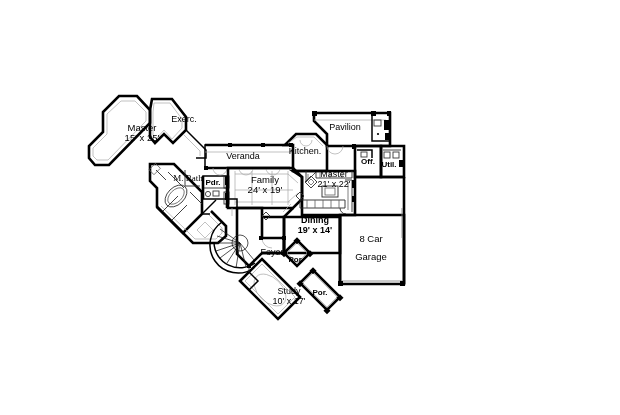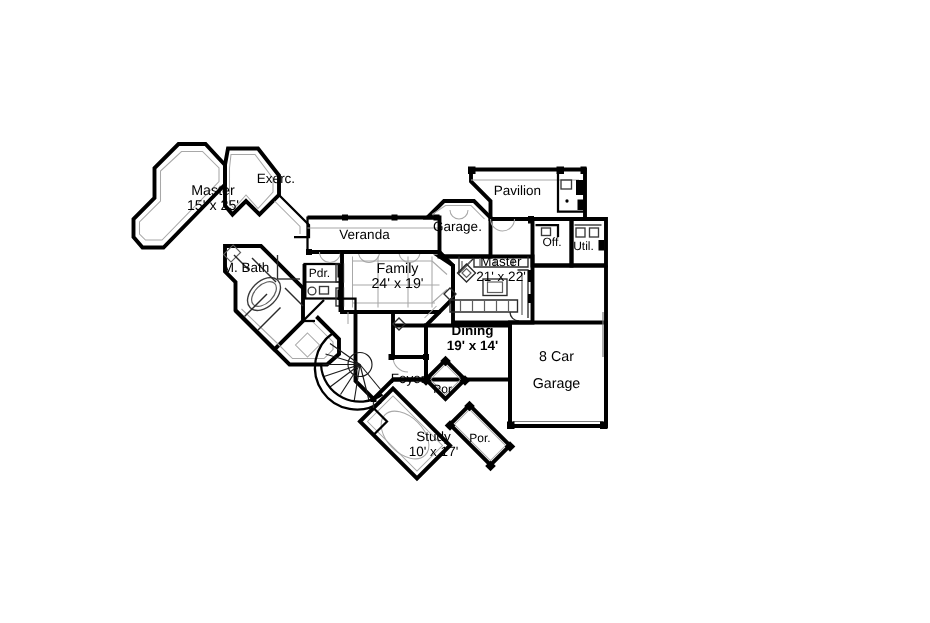--- a/index.html
+++ b/index.html
@@ -41,21 +41,21 @@
     white-space: nowrap;
     text-align: center;
     transform: translate(-50%, -50%);
     line-height: 1.08;
     pointer-events: none;
   }
   .room-label .nm { display: block; }
   .room-label .dm { display: block; }
   .sz-lg  { font-size: 9.5px; }
   .sz-md  { font-size: 9px; }
-  .sz-sm  { font-size: 8px; }
+  .sz-sm  { font-size: 8px; font-weight: bold; }
 </style>
 </head>
 <body>
 
 <div id="plan-root">
 
   <svg id="plan-svg" viewBox="0 0 620 415">
 
     <rect x="0" y="0" width="620" height="415" fill="#ffffff"></rect>
 
@@ -309,39 +309,39 @@
 
     <div class="room-label sz-lg" style="left:142px; top:133px;">
       <span class="nm">Master</span>
       <span class="dm">15' x 25'</span>
     </div>
 
     <div class="room-label sz-md" style="left:184px; top:120px;">
       <span class="nm">Exerc.</span>
     </div>
 
-    <div class="room-label sz-md" style="left:164px; top:179px;">
+    <div class="room-label sz-md" style="left:188px; top:179px;font-family:Liberation Serif, serif;">
       <span class="nm">M. Bath</span>
     </div>
 
     <div class="room-label sz-sm" style="left:213px; top:183px;">
       <span class="nm">Pdr.</span>
     </div>
 
     <div class="room-label sz-md" style="left:243px; top:157px;">
       <span class="nm">Veranda</span>
     </div>
 
     <div class="room-label sz-lg" style="left:265px; top:185px;">
       <span class="nm">Family</span>
       <span class="dm">24' x 19'</span>
     </div>
 
     <div class="room-label sz-md" style="left:305px; top:152px;">
-      <span class="nm">Garage.</span>
+      <span class="nm">Kitchen.</span>
     </div>
 
     <div class="room-label sz-md" style="left:345px; top:128px;">
       <span class="nm">Pavilion</span>
     </div>
 
     <div class="room-label sz-md" style="left:334px; top:180px;">
       <span class="nm">Master</span>
       <span class="dm">21' x 22'</span>
     </div>

